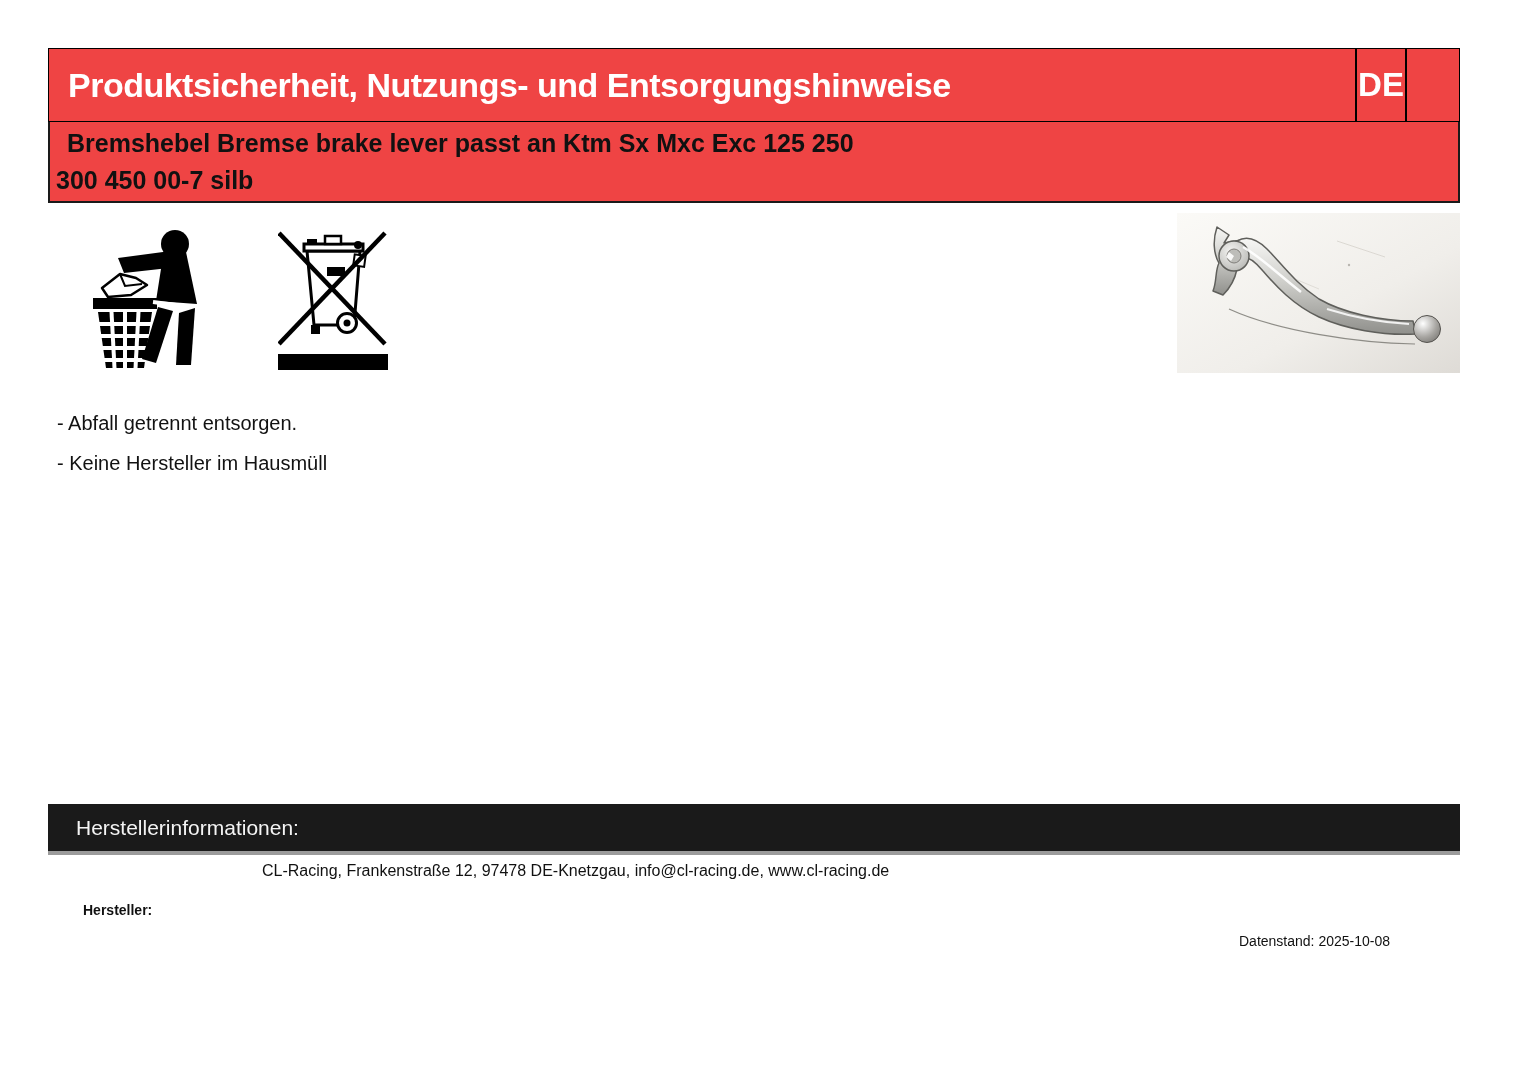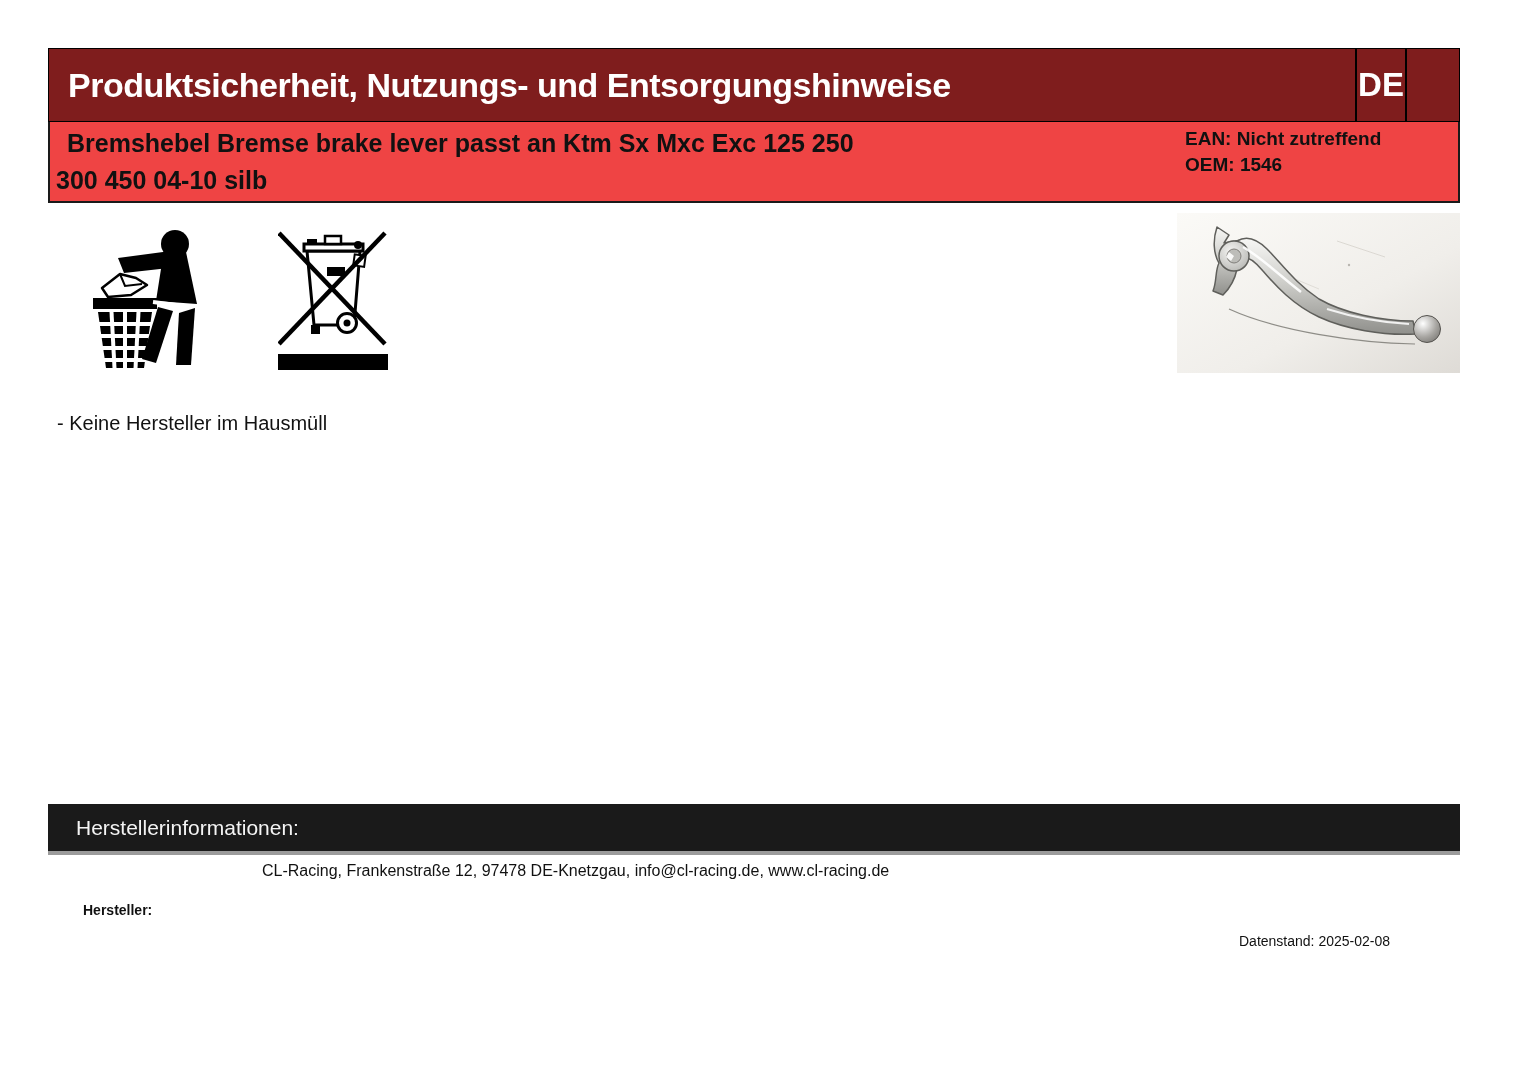--- a/index.html
+++ b/index.html
@@ -5,21 +5,21 @@
   * { margin:0; padding:0; box-sizing:border-box; }
   html,body { background:#ffffff; }
   body {
     width:1520px; height:1075px; position:relative; overflow:hidden;
     font-family:"Liberation Sans", sans-serif; color:#111;
   }
 
   
   .header-bar {
     position:absolute; left:48px; top:48px; width:1412px; height:74px;
-    background:#7f1d1d; border:1px solid #000;
+    background:#ef4444; border:1px solid #000;
   }
   .header-title {
     position:absolute; left:19px; top:50%; transform:translateY(-50%);
     color:#fff; font-size:34px; font-weight:bold; letter-spacing:-0.5px; white-space:nowrap;
   }
   .lang-box {
     position:absolute; left:1306px; top:0; width:52px; height:100%;
     border-left:2px solid #000; border-right:2px solid #000;
     display:flex; align-items:center; justify-content:center;
     color:#fff; font-size:33px; font-weight:bold;
@@ -63,25 +63,21 @@
 </head>
 <body>
 
 <div class="header-bar">
   <div class="header-title">Produktsicherheit, Nutzungs- und Entsorgungshinweise</div>
   <div class="lang-box">DE</div>
 </div>
 
 <div class="product-band">
   <div class="product-line1">Bremshebel Bremse brake lever passt an Ktm Sx Mxc Exc 125 250</div>
-  <div class="product-line2">300 450 04-10 silb</div>
-  <div class="product-meta">
-    <div>EAN: Nicht zutreffend</div>
-    <div>OEM: 1546</div>
-  </div>
+  <div class="product-line2">300 450 00-7 silb</div>
 </div>
 
 <div class="icon-tidyman">
   <svg width="125" height="142" viewBox="0 0 125 142" xmlns="http://www.w3.org/2000/svg">
 
     <rect x="3" y="70" width="64" height="11" fill="#000"></rect>
 
     <g>
       <polygon points="8,84 62,84 54,140 16,140" fill="#000"></polygon>
       <g stroke="#fff" stroke-width="4">
@@ -176,22 +172,23 @@
     <circle cx="57" cy="43" r="15" fill="url(#bossg)" stroke="#5f5f5b" stroke-width="1.5"></circle>
     <circle cx="57" cy="43" r="7" fill="#bdbdb9" stroke="#807e7a" stroke-width="1"></circle>
     <path d="M52,39 L57,43 L54,48 L49,44 Z" fill="#ffffff" opacity="0.9"></path>
 
     <path d="M66,34 C84,44 102,62 124,79" stroke="#ffffff" stroke-width="2.5" fill="none" opacity="0.9"></path>
     <path d="M150,96 C182,106 212,110 232,111" stroke="#ffffff" stroke-width="2" fill="none" opacity="0.85"></path>
   </svg>
 </div>
 
 <div class="disposal-notes">
+  <div class="disposal-note">- Abfall getrennt entsorgen.</div>
   <div class="disposal-note">- Keine Hersteller im Hausmüll</div>
 </div>
 
 <div class="mfr-bar">
   <div class="mfr-bar-title">Herstellerinformationen:</div>
 </div>
 <div class="mfr-label">Hersteller:</div>
 <div class="mfr-value">CL-Racing, Frankenstraße 12, 97478 DE-Knetzgau, info@cl-racing.de, www.cl-racing.de</div>
 
-<div class="data-status">Datenstand: 2025-02-08</div>
+<div class="data-status">Datenstand: 2025-10-08</div>
 
 </body></html>

